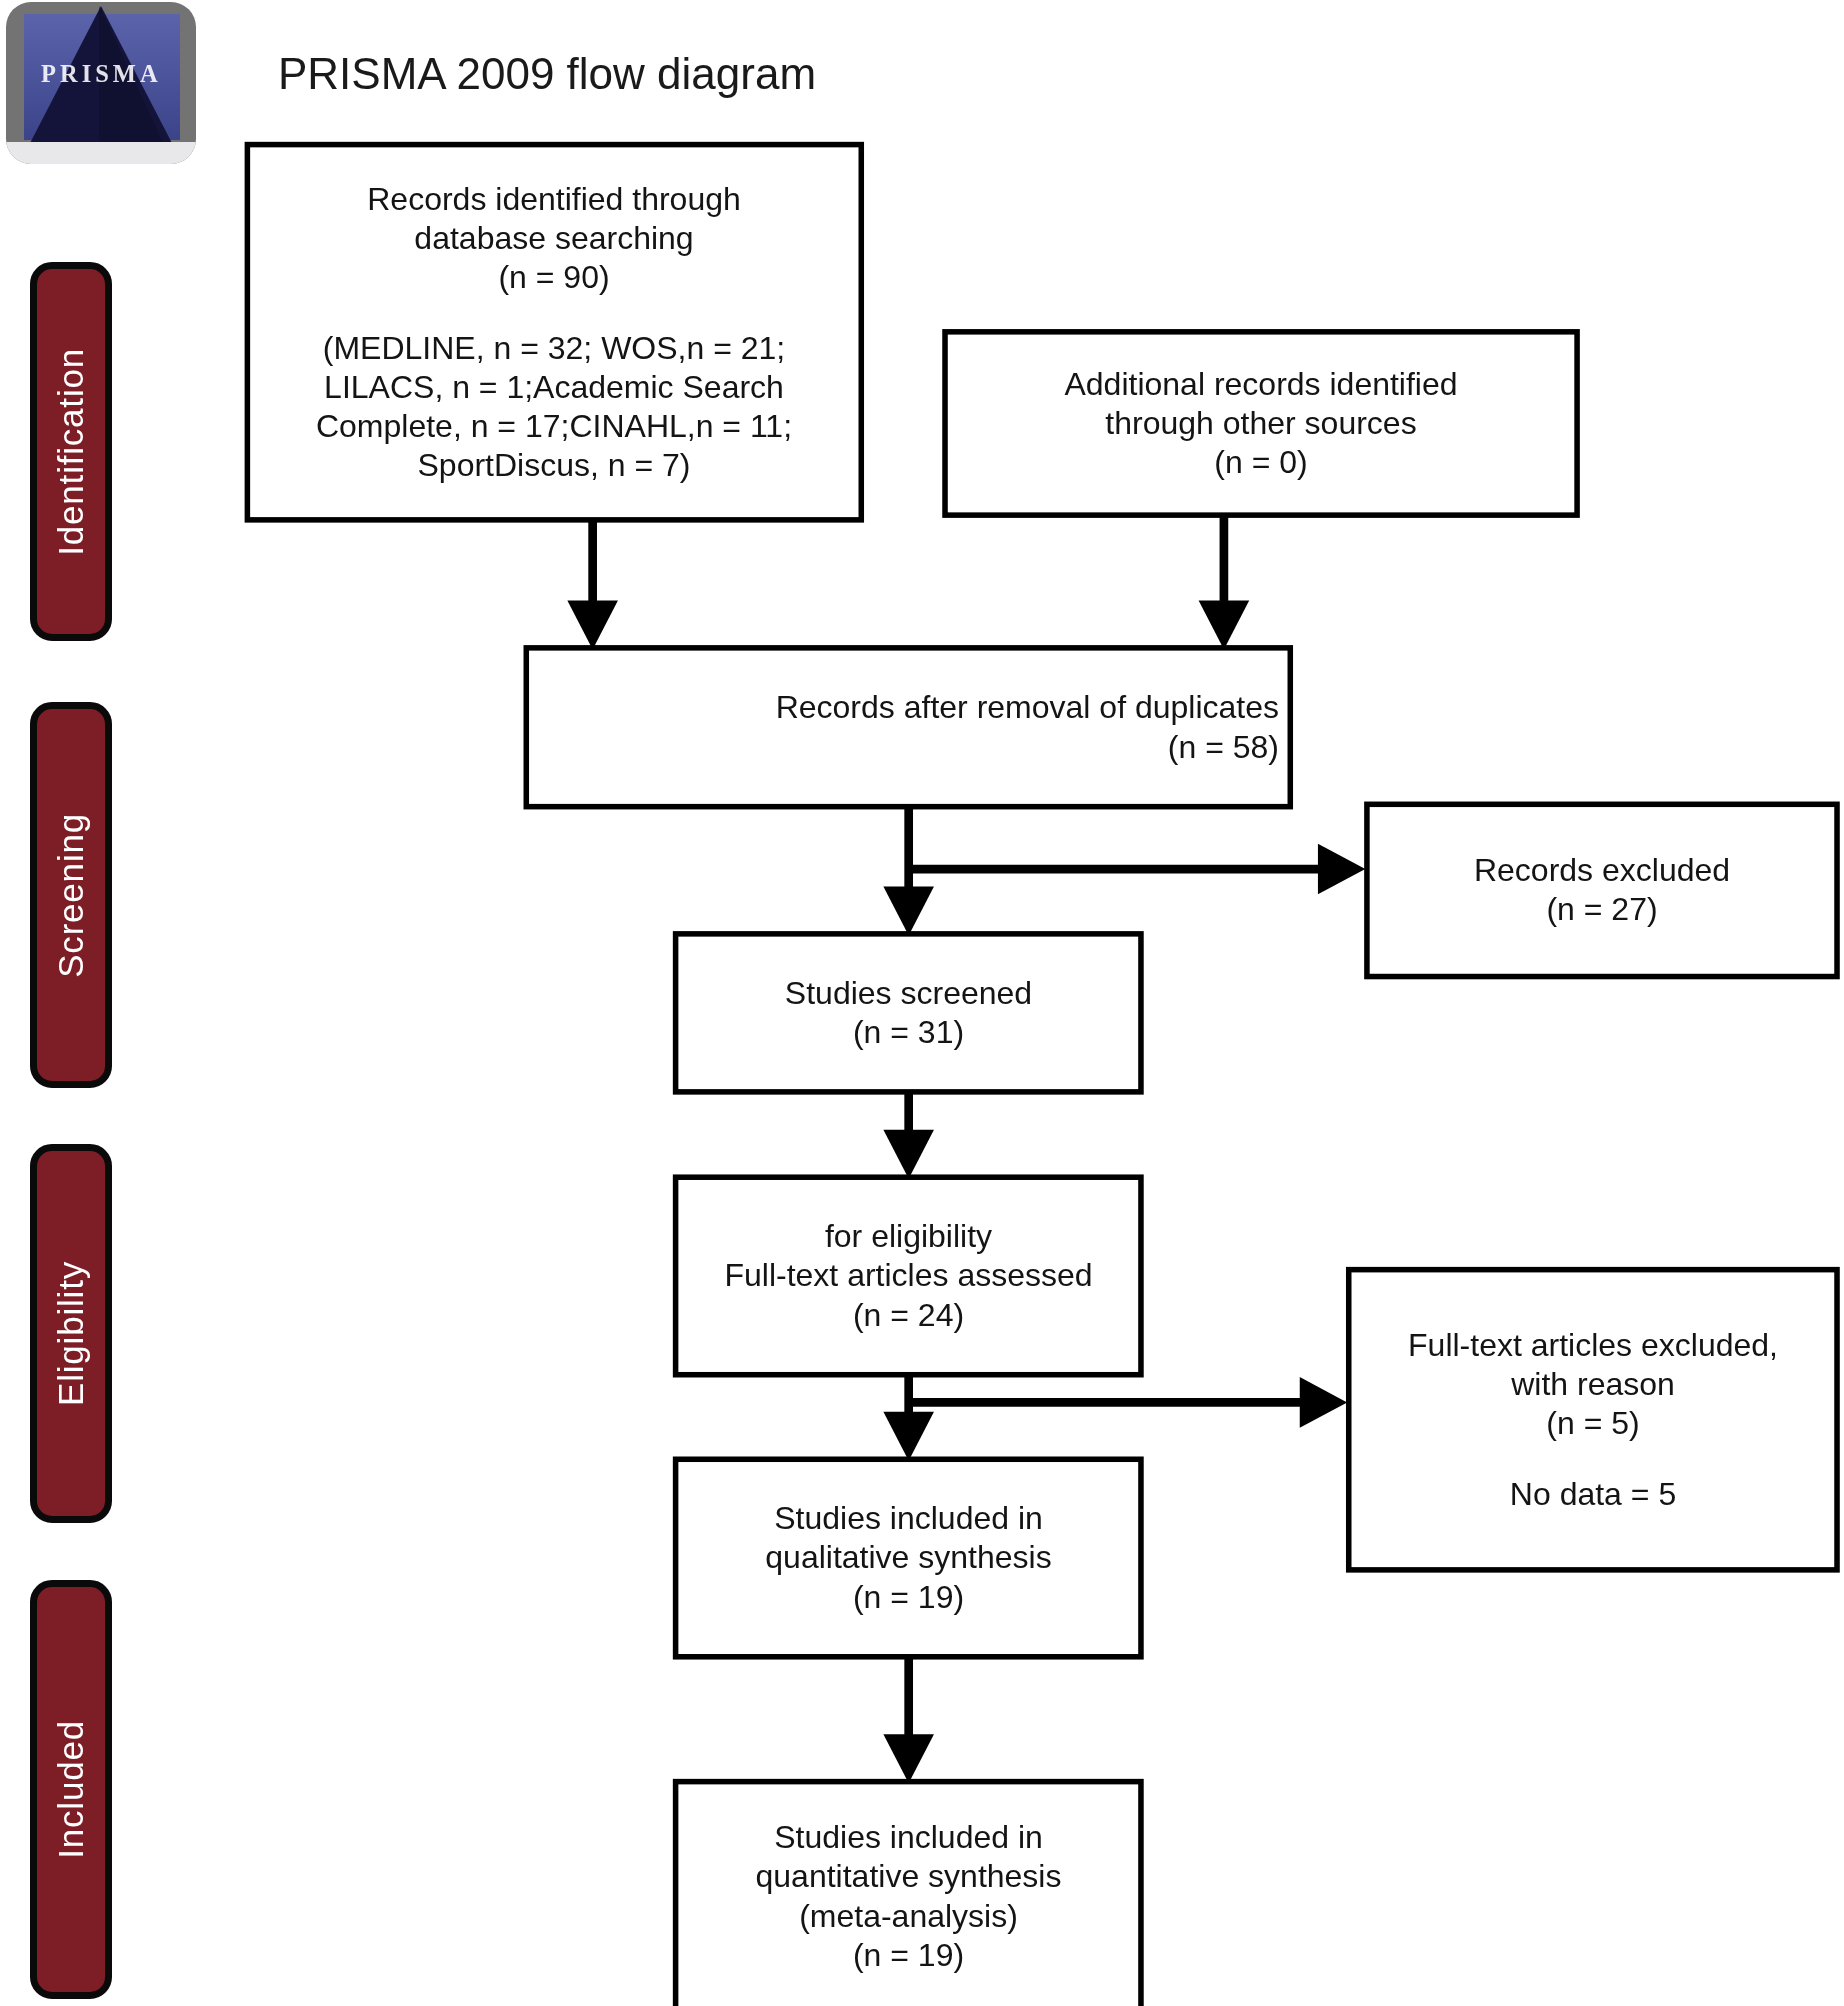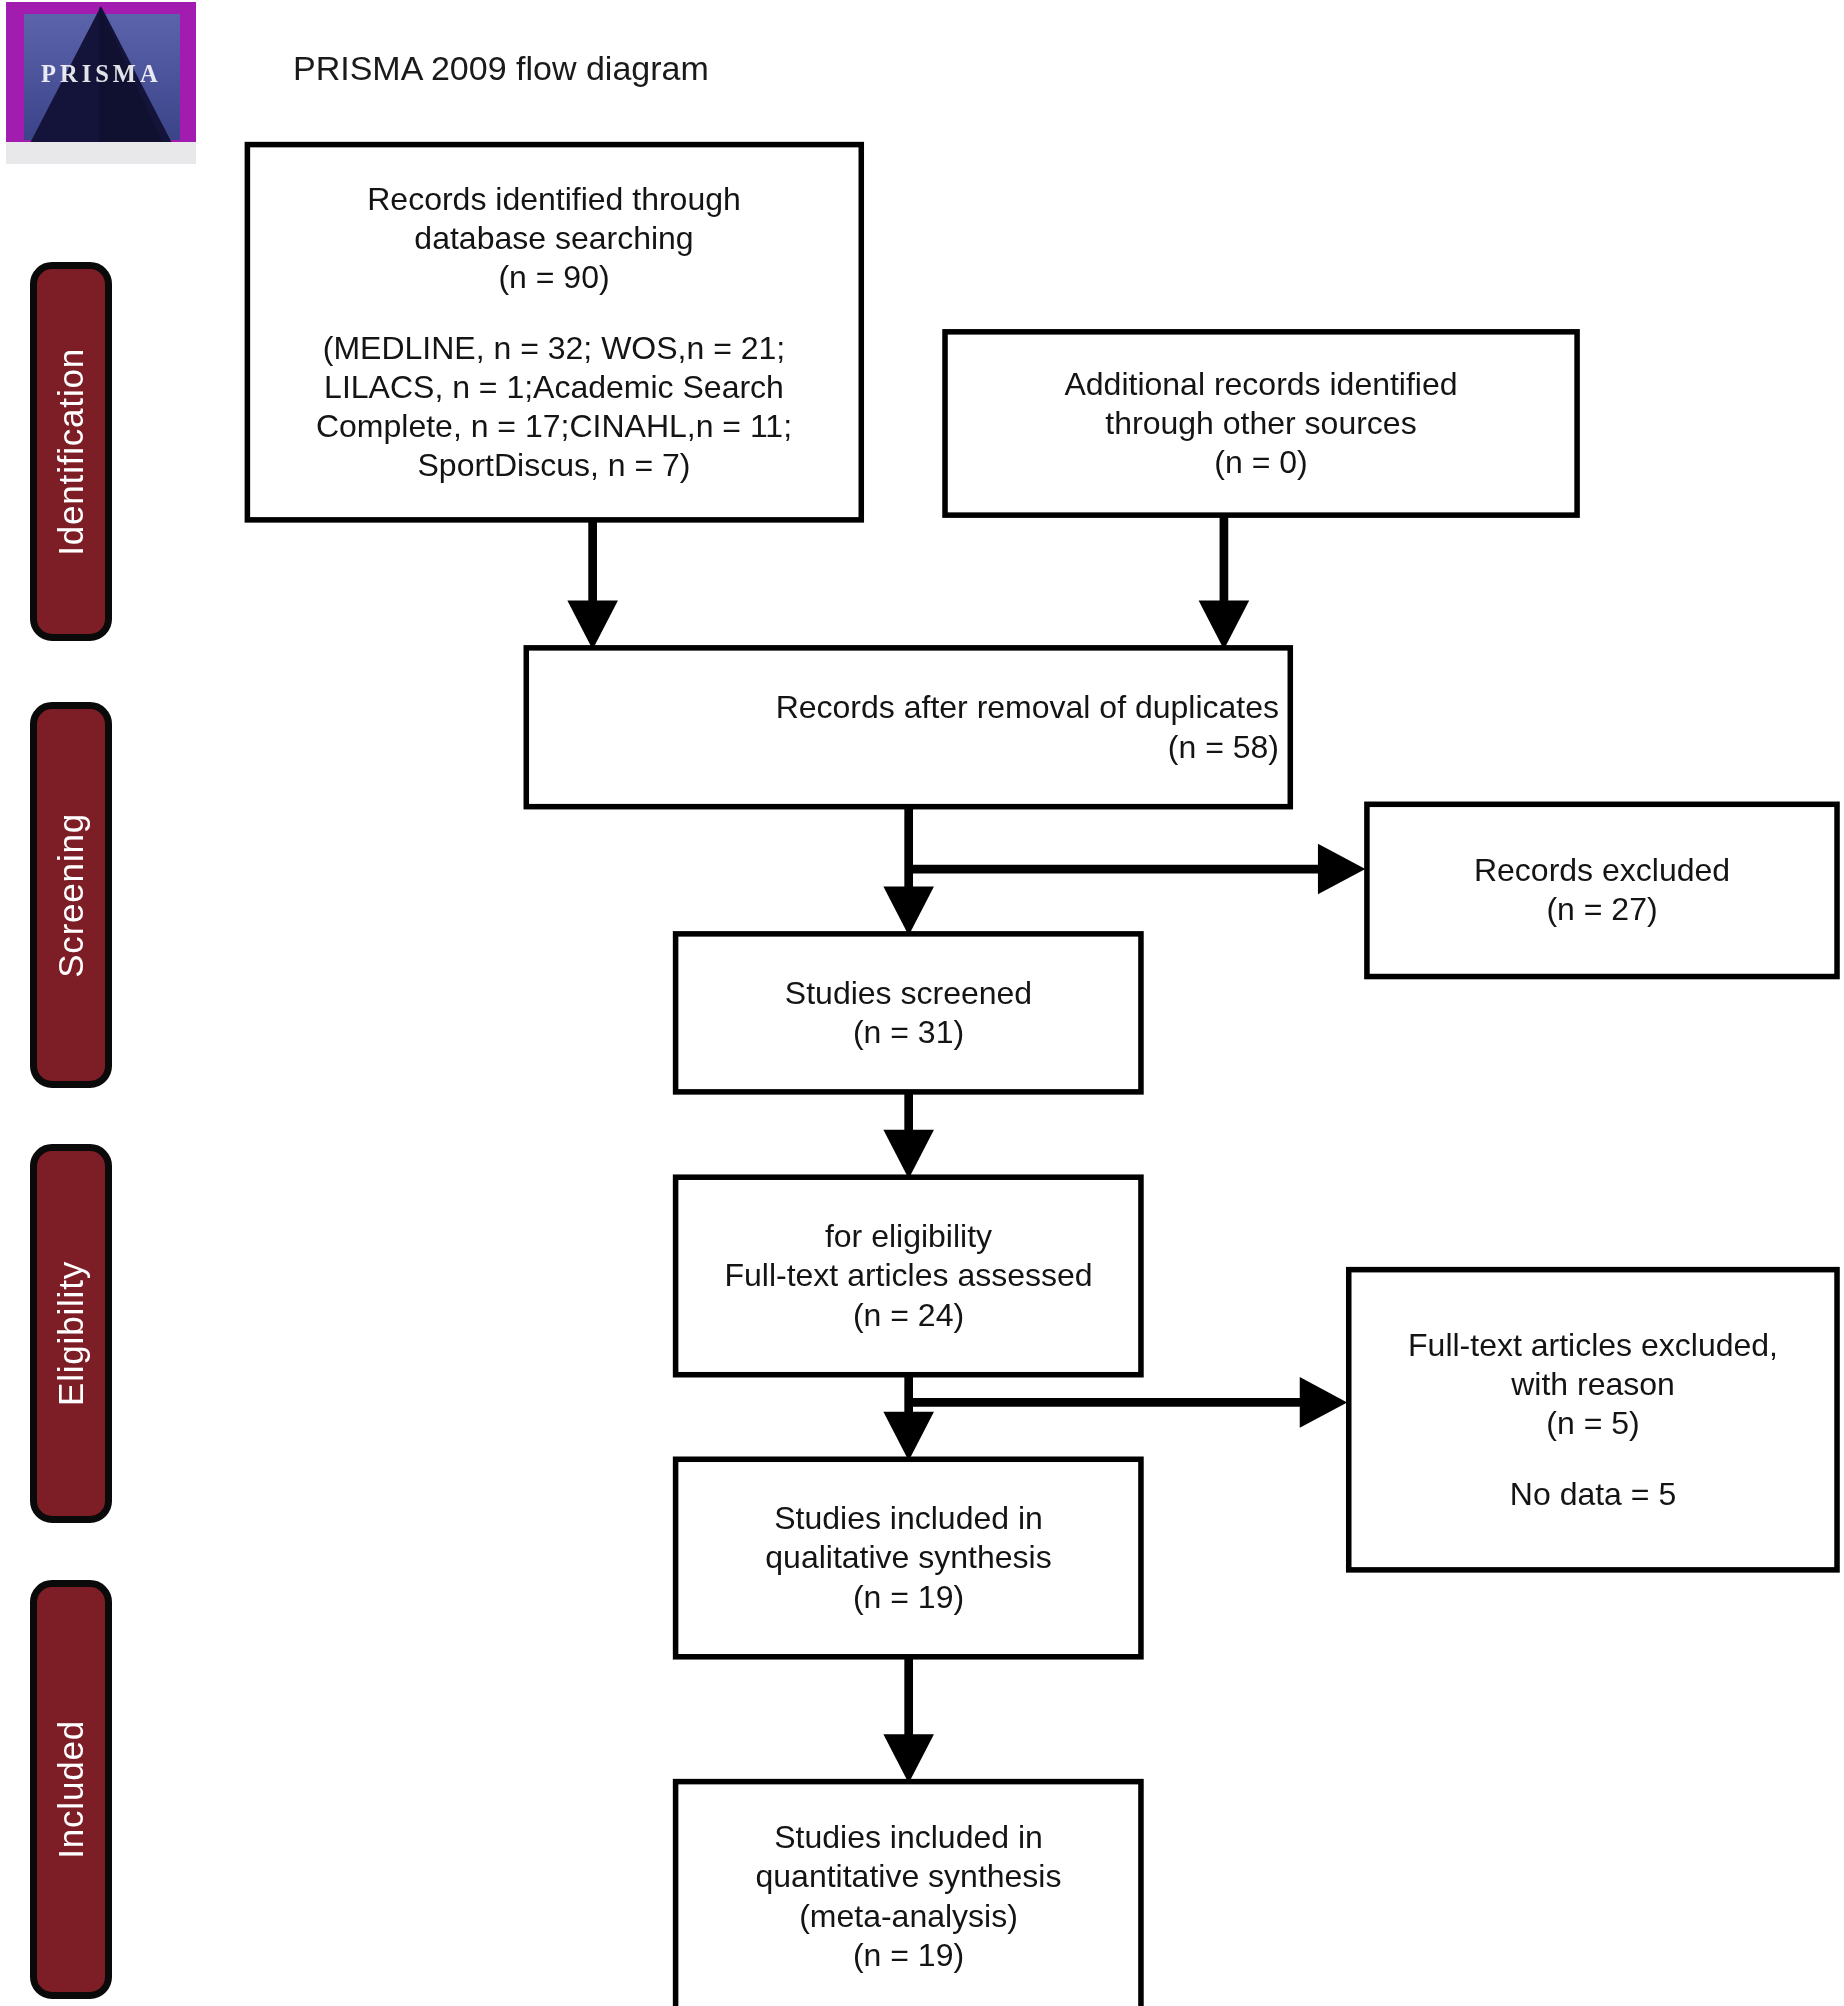--- a/index.html
+++ b/index.html
@@ -15,22 +15,23 @@
     overflow: hidden;
   }
 
   
   #prisma-logo {
     position: absolute;
     left: 6.3px;
     top: 1.6px;
     width: 190px;
     height: 162px;
-    background: #a21caf;
+    background: #737373;
     overflow: hidden;
+    border-radius: 25px;
   }
   #prisma-logo .logo-sky {
     position: absolute;
     left: 17.4px;
     top: 12.6px;
     width: 156px;
     height: 126px;
     background: linear-gradient(180deg,#5b63ab 0%, #4d559c 45%, #3b4489 100%);
   }
   #prisma-logo .logo-pyramid {
@@ -74,23 +75,23 @@
     left: 0;
     bottom: 0;
     width: 190px;
     height: 22px;
     background: #e8e8ea;
   }
 
   
   #diagram-title {
     position: absolute;
-    left: 293px;
+    left: 278px;
     top: 49px;
-    font-size: 34px;
+    font-size: 44px;
     color: #1a1a1a;
     white-space: nowrap;
   }
 
   
   .stage-tab {
     position: absolute;
     left: 30px;
     width: 82px;
     background: #7d1d26;

